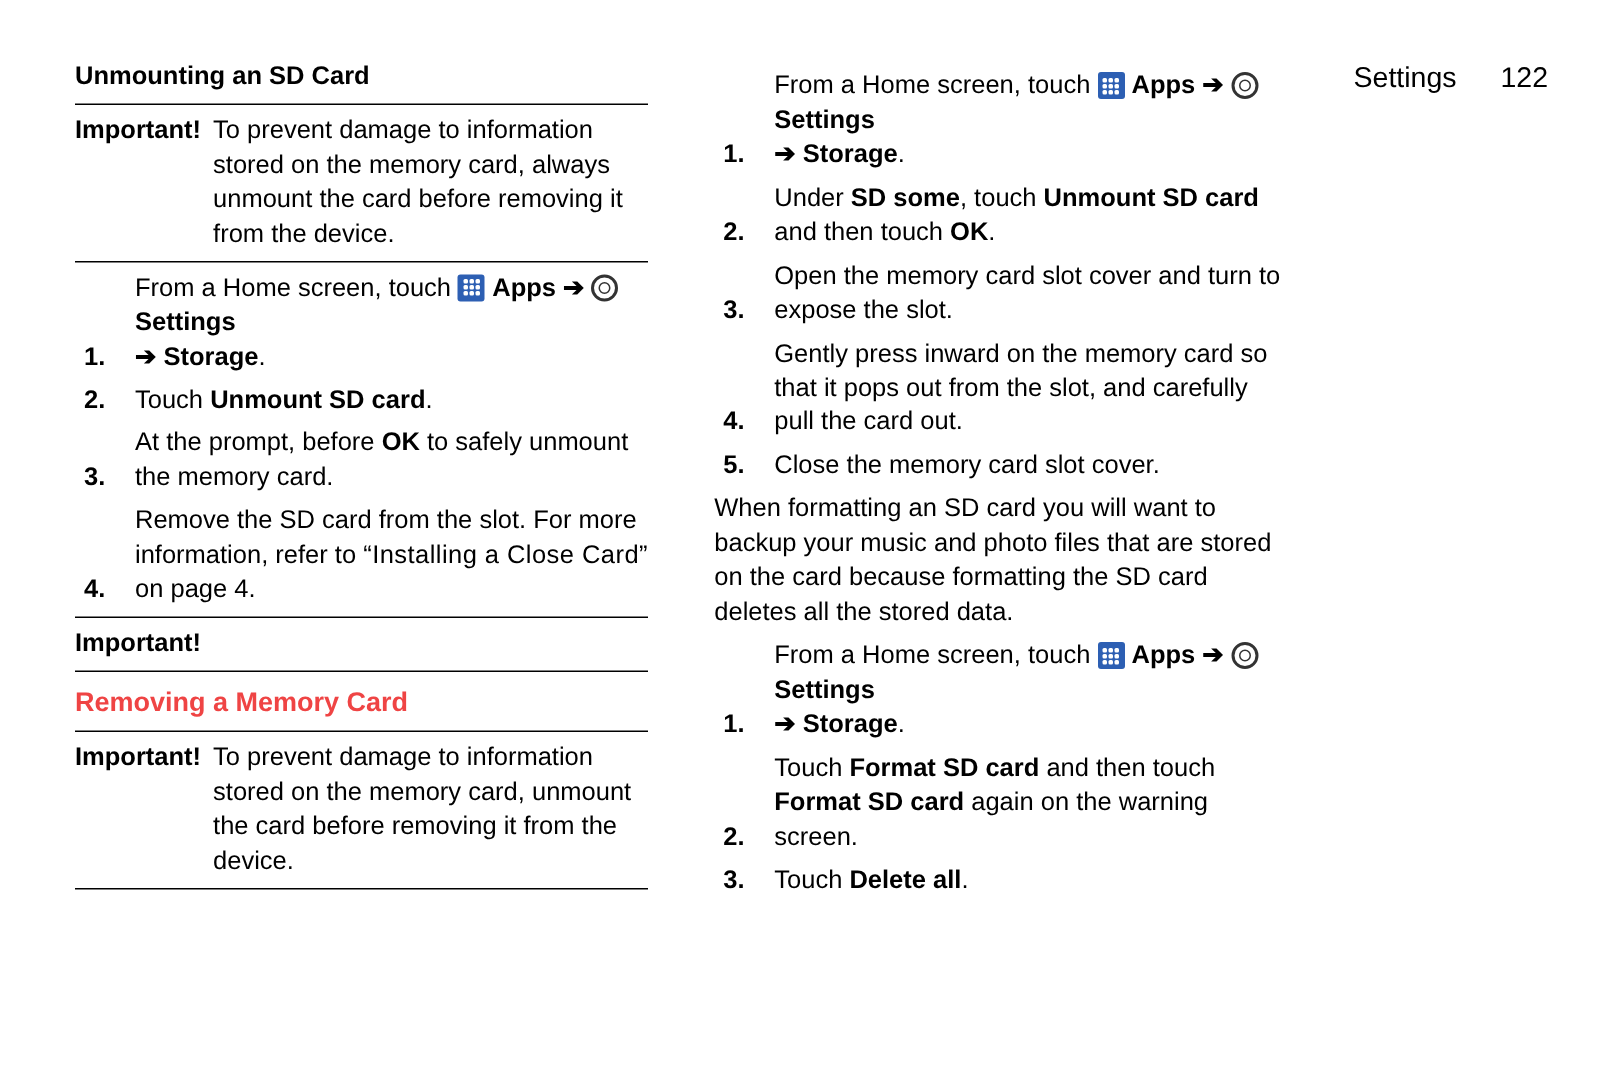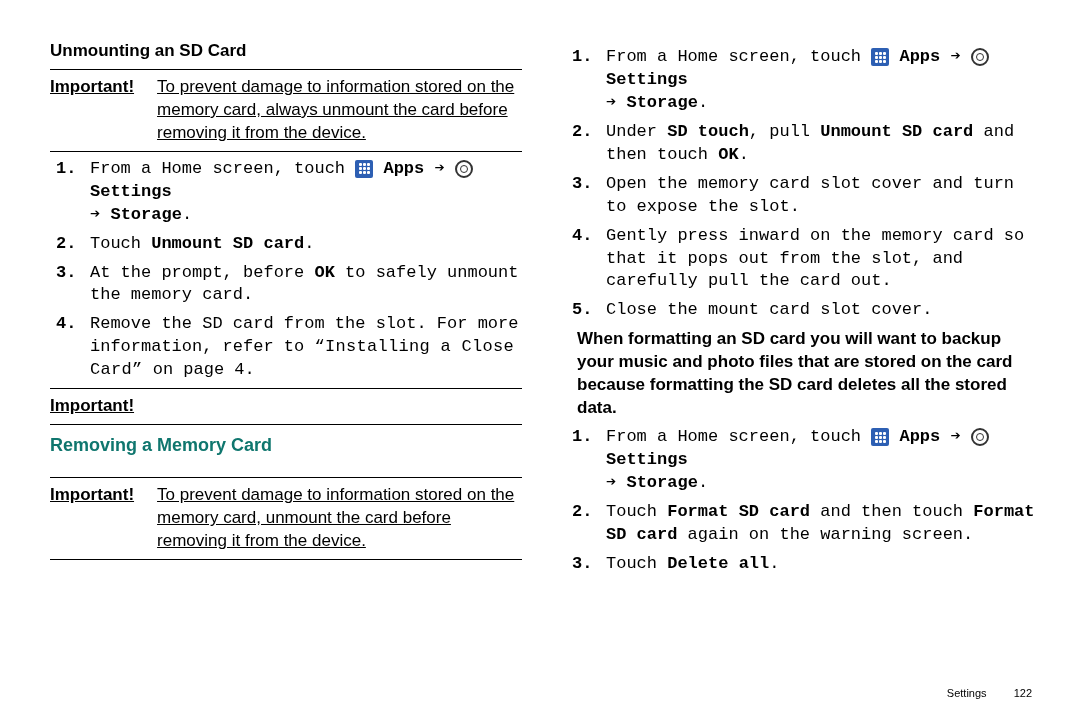--- a/index.html
+++ b/index.html
@@ -8,73 +8,71 @@
     width: 1080px;
     height: 720px;
     background: #fff;
     font-family: Arial, Helvetica, sans-serif;
     font-size: 17px;
     color: #000;
     line-height: 1.35;
   }
   .page {
     display: flex;
-    padding: 40px 42px 11px 50px;
+    padding: 40px 42px 26px 50px;
     gap: 44px;
     box-sizing: border-box;
     height: 100%;
-    flex-direction: column;
+    flex-direction: row;
   }
   .cols {
     display: flex;
     gap: 44px;
     flex: 1;
   }
   .col {
     flex: 1;
     min-width: 0;
   }
   .hr {
     border: none;
     border-top: 1.5px solid #000;
     margin: 6px 0;
   }
   .subhead {
     font-weight: bold;
     margin-bottom: 2px;
   }
   .bluehead {
-    color: #0f766e;
+    color: #ef4444;
     font-weight: bold;
     font-size: 18px;
     margin-top: 8px;
-    margin-bottom: 20px;
+    margin-bottom: 7px;
   }
   .important {
     display: flex;
-    gap: 23px;
+    gap: 8px;
     margin-top: 6px;
-    text-decoration: underline;
   }
   .important .label {
     font-weight: bold;
     white-space: nowrap;
   }
   ol.steps {
     list-style: none;
     padding: 0;
     margin: 6px 0;
     counter-reset: step;
   }
   ol.steps > li {
     counter-increment: step;
     display: flex;
     margin-bottom: 6px;
-    align-items: flex-start;
-    font-family: Liberation Mono, monospace;
+    align-items: flex-end;
   }
   ol.steps > li::before {
     content: counter(step) ".";
     font-weight: bold;
     width: 34px;
     flex: none;
     padding-left: 6px;
   }
   ol.steps > li > .step-body {
     flex: 1;
@@ -111,26 +109,26 @@
     position: absolute;
     inset: 3px;
     border: 1.5px solid #333;
     border-radius: 50%;
   }
   b { font-weight: bold; }
   .arrow { font-weight: bold; }
   .quoted { letter-spacing: 0.3px; }
   .footer {
     text-align: right;
-    font-size: 11px;
+    font-size: 19px;
     padding-right: 6px;
     padding-bottom: 8px;
   }
   .footer .sec { margin-right: 24px; }
-  .para { margin: 4px 11px; font-weight: bold; }
+  .para { margin: 4px 0; }
 </style>
 </head>
 <body>
 
 <div class="page">
   <div class="cols">
 
     <div class="col">
 
       <div class="subhead">Unmounting an SD Card</div>
@@ -217,31 +215,31 @@
             <b>Apps</b>
             <span class="arrow">➔</span>
             <span class="icon-settings"></span>
             <b>Settings</b><br>
             <b class="arrow">➔</b>
             <b>Storage</b><span>.</span>
           </div>
         </li>
         <li>
           <div class="step-body">
-            <span>Under </span><b>SD touch</b><span>, pull </span><b>Unmount SD card</b><span> and then touch </span><b>OK</b><span>.</span>
+            <span>Under </span><b>SD some</b><span>, touch </span><b>Unmount SD card</b><span> and then touch </span><b>OK</b><span>.</span>
           </div>
         </li>
         <li>
           <div class="step-body">Open the memory card slot cover and turn to expose the slot.</div>
         </li>
         <li>
           <div class="step-body">Gently press inward on the memory card so that it pops out from the slot, and carefully pull the card out.</div>
         </li>
         <li>
-          <div class="step-body">Close the mount card slot cover.</div>
+          <div class="step-body">Close the memory card slot cover.</div>
         </li>
       </ol>
 
       <div class="para">When formatting an SD card you will want to backup your music and photo files that are stored on the card because formatting the SD card deletes all the stored data.</div>
 
       <ol class="steps">
         <li>
           <div class="step-body">
             <span>From a Home screen, touch </span>
             <span class="icon-apps">

